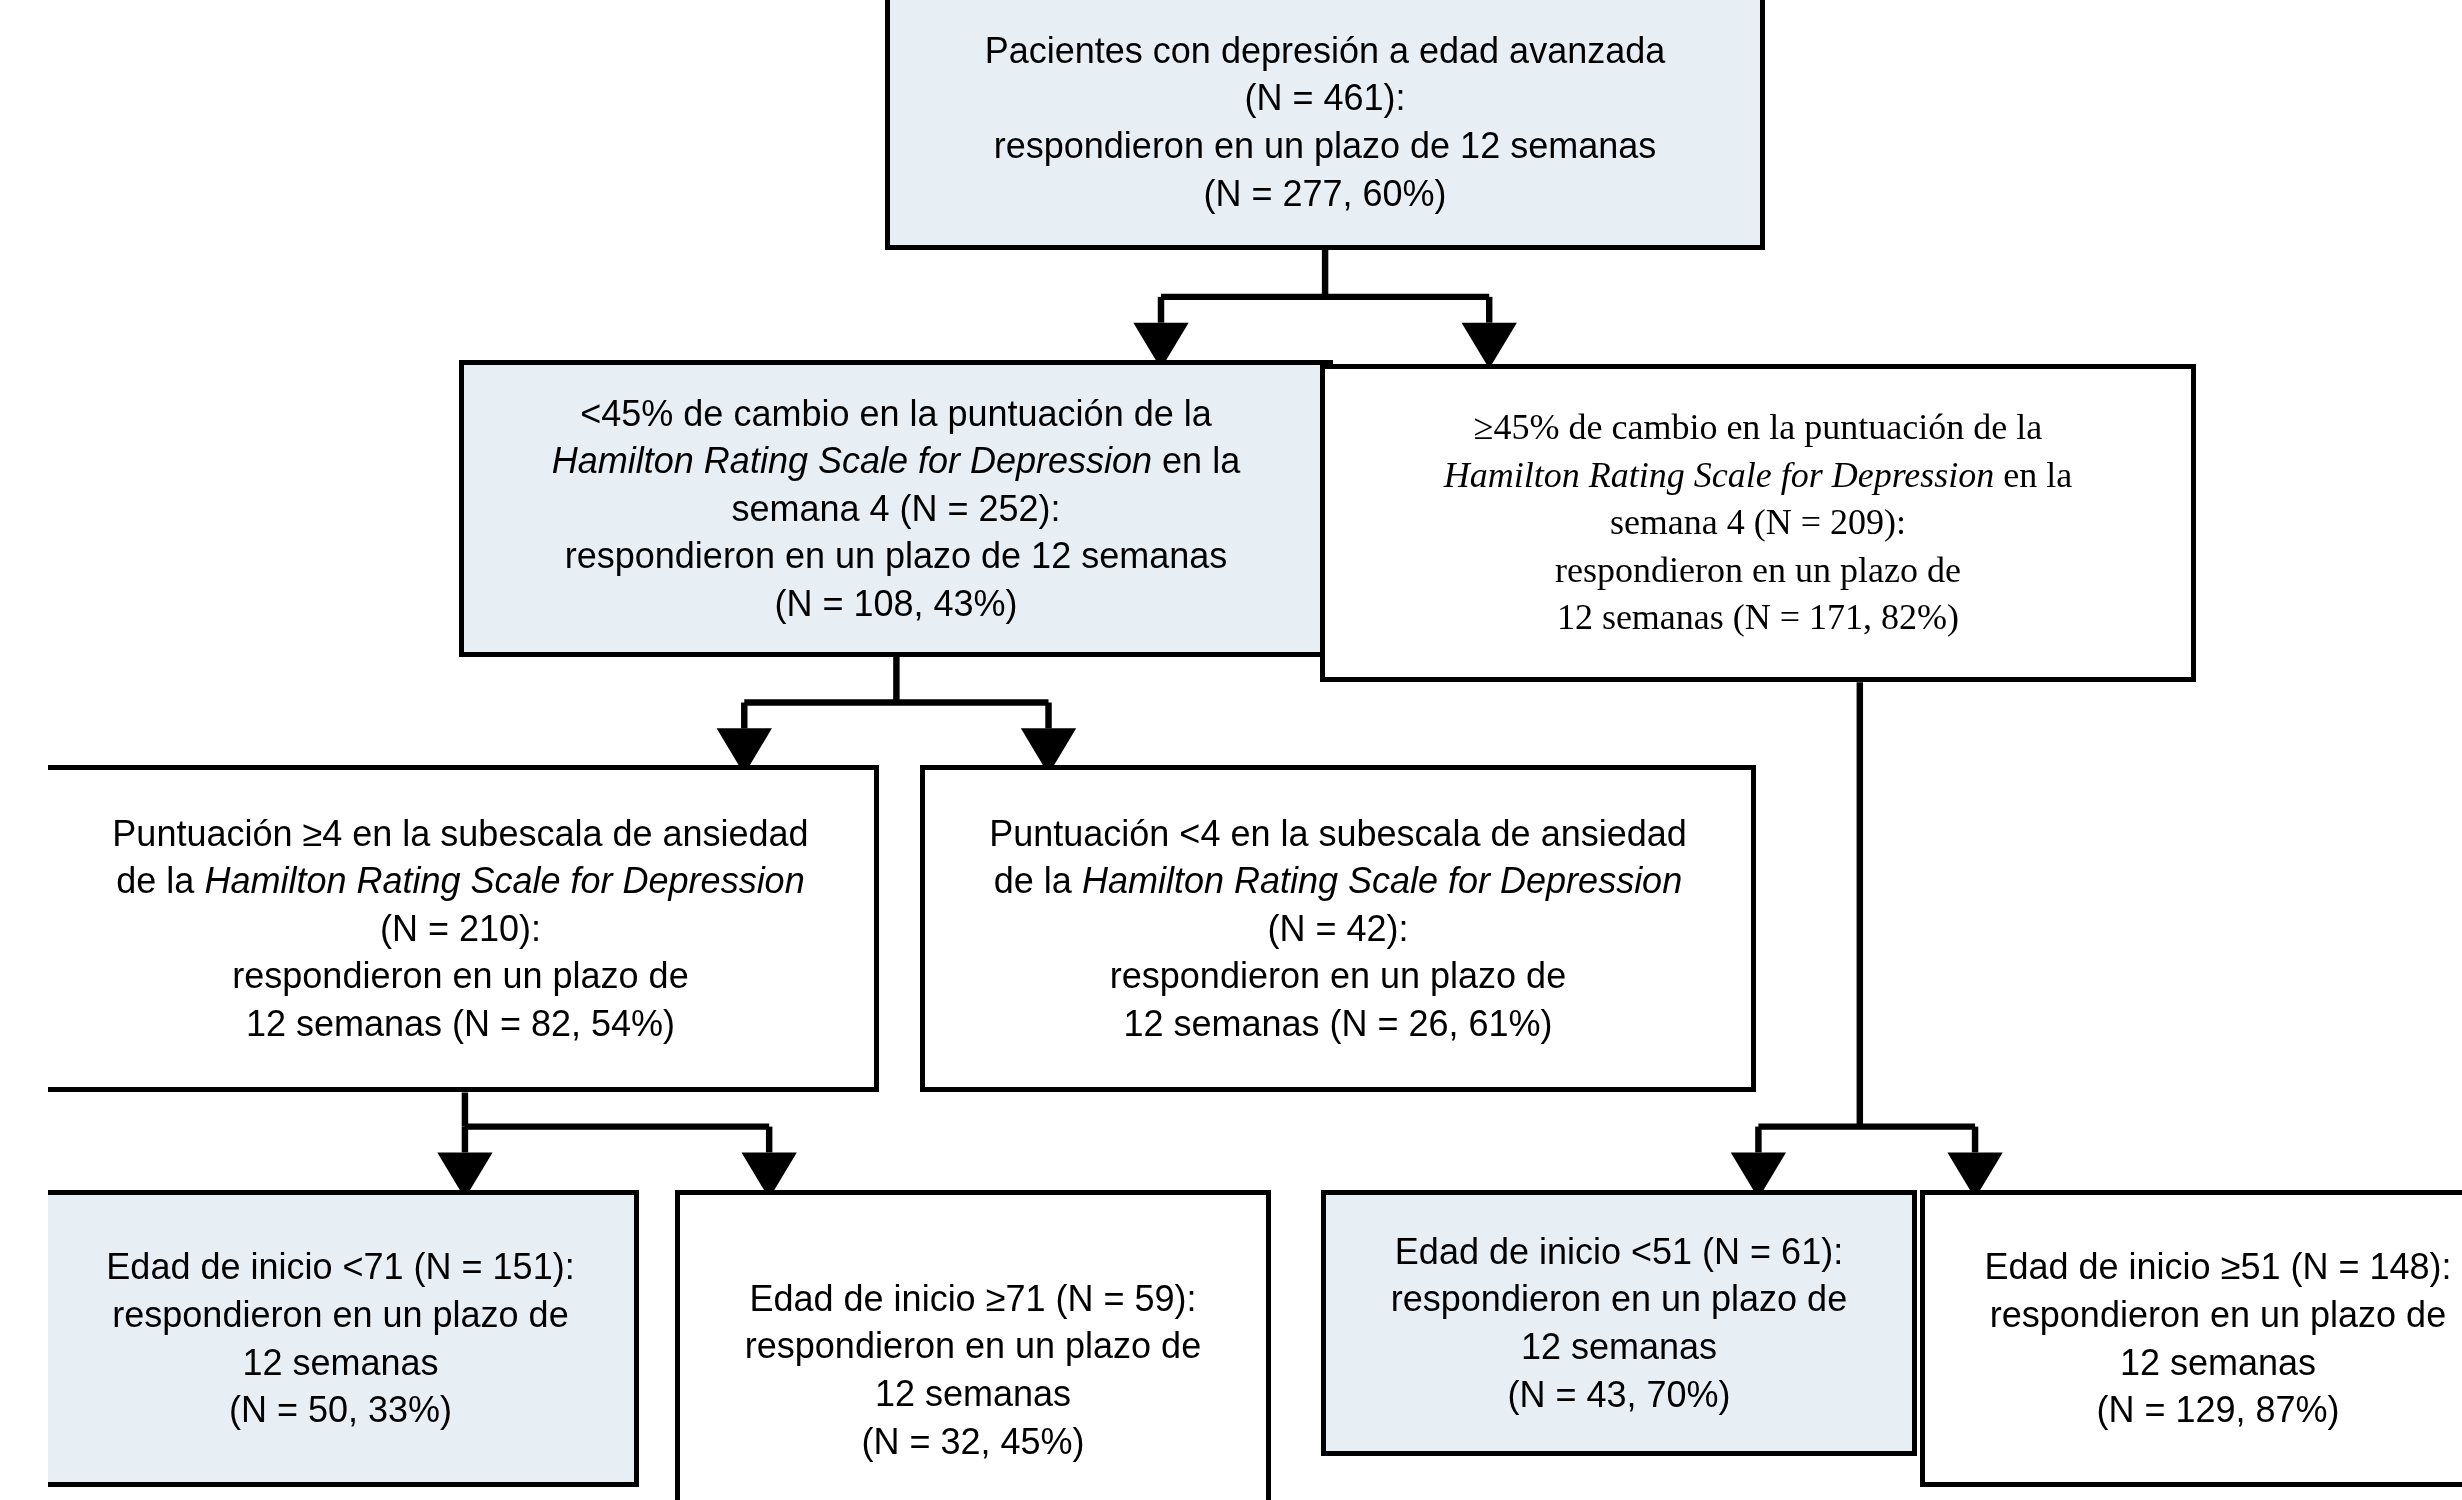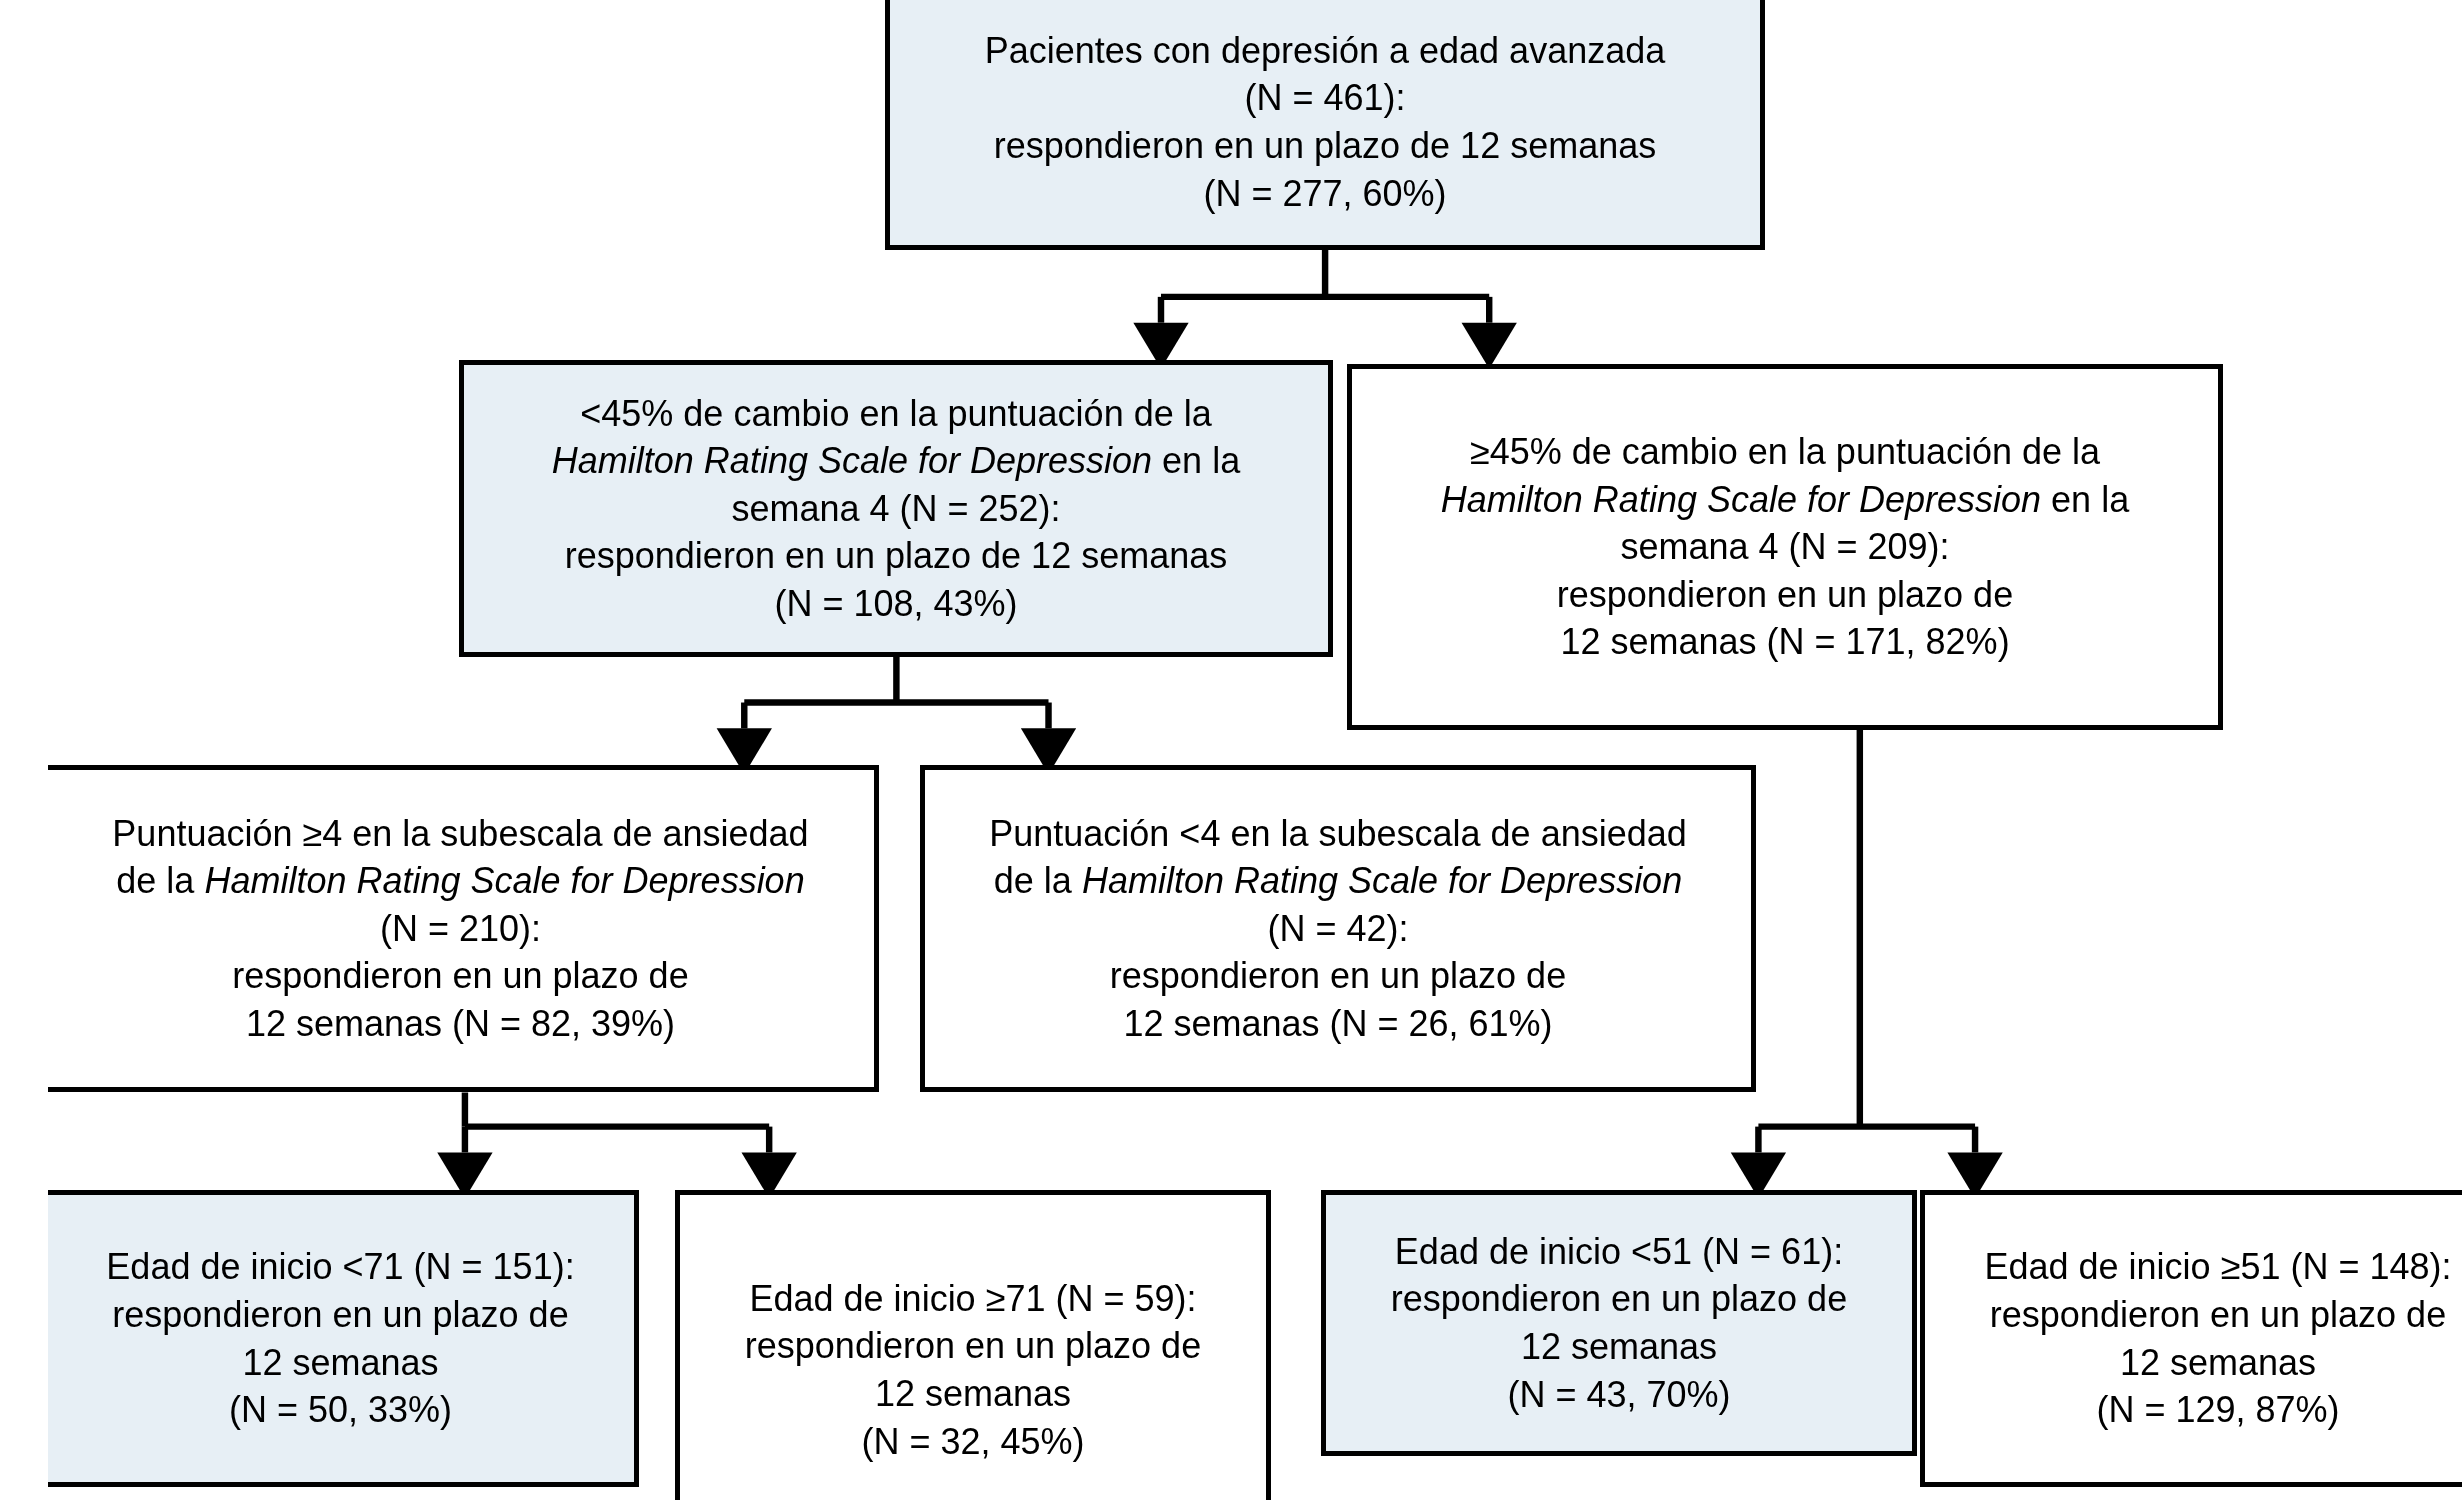--- a/index.html
+++ b/index.html
@@ -100,37 +100,37 @@
   <div class="node fill-blue" id="node-lt45" style="left:411px; top:360px; width:874px; height:297px;">
     <div class="node-text">
       <span>&lt;45% de cambio en la puntuación de la</span><br>
       <em>Hamilton Rating Scale for Depression</em><span> en la</span><br>
       <span>semana 4 (N = 252):</span><br>
       <span>respondieron en un plazo de 12 semanas</span><br>
       <span>(N = 108, 43%)</span>
     </div>
   </div>
 
-  <div class="node fill-white" id="node-ge45" style="left:1299px; top:364px; width:876px; height:366px;">
+  <div class="node fill-white" id="node-ge45" style="left:1272px; top:364px; width:876px; height:318px;font-family:Liberation Serif, serif;">
     <div class="node-text">
       <span>≥45% de cambio en la puntuación de la</span><br>
       <em>Hamilton Rating Scale for Depression</em><span> en la</span><br>
       <span>semana 4 (N = 209):</span><br>
       <span>respondieron en un plazo de</span><br>
       <span>12 semanas (N = 171, 82%)</span>
     </div>
   </div>
 
   <div class="node fill-white" id="node-anx-ge4" style="left:-5.5px; top:765px; width:836px; height:327px;">
     <div class="node-text">
       <span>Puntuación ≥4 en la subescala de ansiedad</span><br>
       <span>de la </span><em>Hamilton Rating Scale for Depression</em><br>
       <span>(N = 210):</span><br>
       <span>respondieron en un plazo de</span><br>
-      <span>12 semanas (N = 82, 39%)</span>
+      <span>12 semanas (N = 82, 54%)</span>
     </div>
   </div>
 
   <div class="node fill-white" id="node-anx-lt4" style="left:872px; top:765px; width:836px; height:327px;">
     <div class="node-text">
       <span>Puntuación &lt;4 en la subescala de ansiedad</span><br>
       <span>de la </span><em>Hamilton Rating Scale for Depression</em><br>
       <span>(N = 42):</span><br>
       <span>respondieron en un plazo de</span><br>
       <span>12 semanas (N = 26, 61%)</span>

